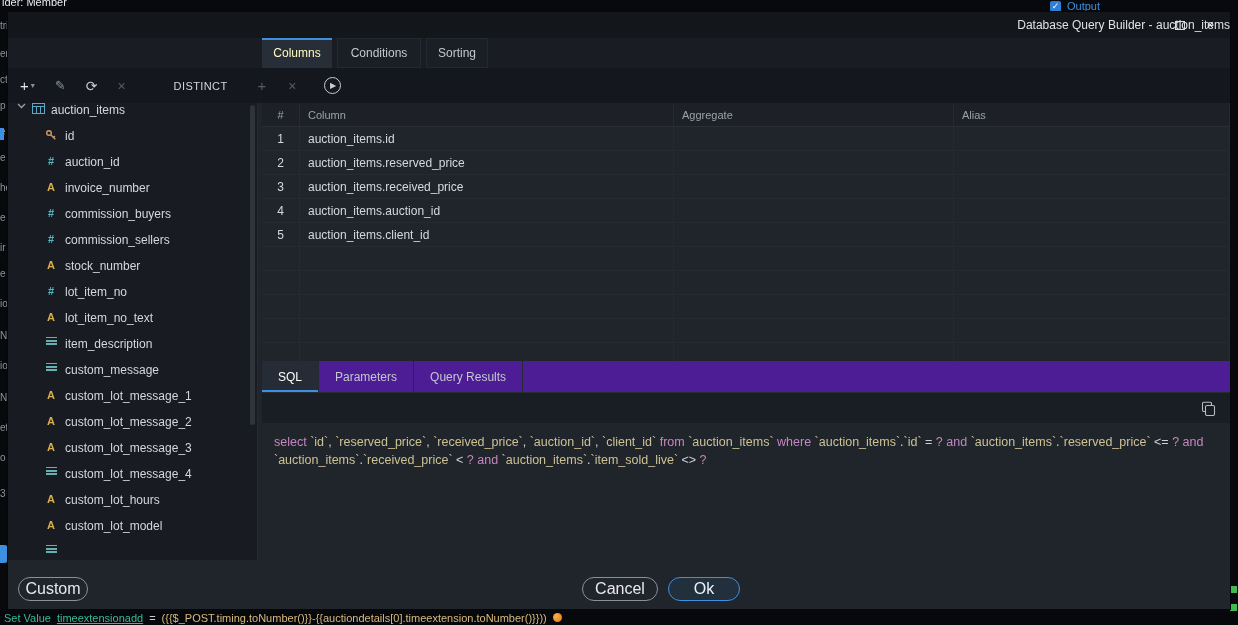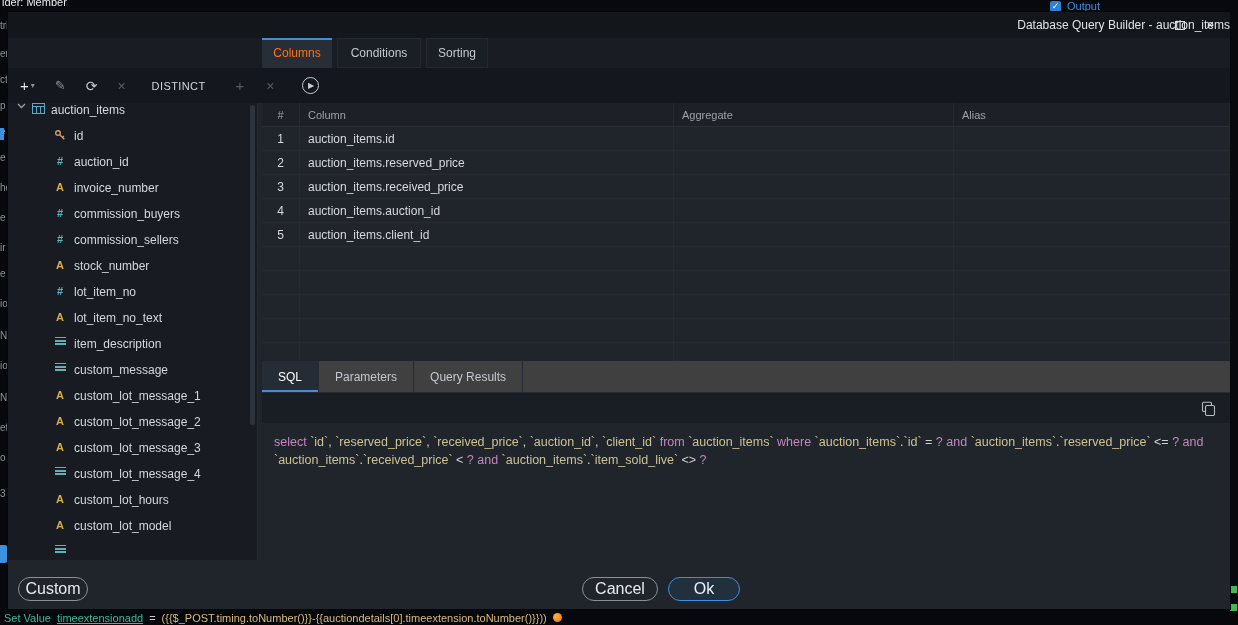--- a/index.html
+++ b/index.html
@@ -22,64 +22,64 @@
   .dialog { position:absolute; left:8px; top:12px; width:1222px; height:597px; background:#20242b; box-shadow:0 0 0 1px #05070a; }
   .titlebar { position:absolute; left:0; top:0; width:100%; height:26px; background:#13161b; display:flex; align-items:center; justify-content:flex-end; }
   .title { font-size:12px; color:#dfe2e6; }
   .win-btn { position:absolute; top:0; height:26px; width:28px; display:flex; align-items:center; justify-content:center; cursor:pointer; }
   .win-max { right:36px; } .win-close { right:6px; color:#d9dce0; font-size:14px; }
   .max-box { width:10px; height:9px; border:1px solid #d9dce0; display:block; }
 
   
   .tabsrow { position:absolute; left:0; top:26px; width:100%; height:30px; background:#191c22; }
   .tab { position:absolute; top:0; height:30px; display:flex; align-items:center; justify-content:center; font-size:12px; color:#c3c8ce; background:#1a1e25; border:1px solid #242831; }
-  .tab.active { background:#282e38; color:#f97316; border:none; box-shadow:inset 0 2px 0 #3d8fe0; }
+  .tab.active { background:#282e38; color:#fef9c3; border:none; box-shadow:inset 0 2px 0 #3d8fe0; }
   .tab-columns { left:254px; width:70px; }
   .tab-conditions { left:329px; width:84px; }
   .tab-sorting { left:418px; width:62px; }
 
   
   .toolbar { position:absolute; left:0; top:56px; width:100%; height:35px; background:#14171d; display:flex; align-items:center; }
   .tbi { display:inline-flex; align-items:center; justify-content:center; cursor:pointer; color:#c9ced4; }
   .tb-add { margin-left:12px; font-size:15px; color:#e3e6ea; }
   .tb-caret { margin-left:2px; font-size:8px; color:#8d939a; }
   .tb-edit { margin-left:20px; font-size:13px; color:#8b929b; }
   .tb-refresh { margin-left:20px; font-size:14px; color:#c9ced4; }
   .tb-del { margin-left:20px; font-size:14px; color:#565c66; }
-  .tb-distinct { margin-left:26px; font-size:11px; color:#d2d6db; letter-spacing:.4px; }
+  .tb-distinct { margin-left:48px; font-size:11px; color:#d2d6db; letter-spacing:.4px; }
   .tb-add2 { margin-left:30px; font-size:15px; color:#565c66; }
   .tb-del2 { margin-left:22px; font-size:14px; color:#565c66; }
   .tb-play { margin-left:28px; width:17px; height:17px; border:1px solid #c9ced4; border-radius:50%; font-size:8px; color:#c9ced4; }
 
   
   .tree { position:absolute; left:0; top:91px; width:250px; height:457px; background:#181b21; border-right:1px solid #262b33; overflow:hidden; }
   .tree-item { height:26px; display:flex; align-items:flex-start; cursor:pointer; }
   .tree-item.root { padding-left:6px; }
-  .tree-item.field { padding-left:44px; }
+  .tree-item.field { padding-left:35px; }
   .chev { width:14px; display:inline-flex; justify-content:center; margin-right:4px; }
   .tbl-icon { margin-right:6px; display:inline-flex; }
   .tree-label { font-size:12px; color:#d4d8dc; white-space:nowrap; }
   .fi { width:16px; display:inline-flex; justify-content:center; align-items:center; margin-right:6px; font-size:11px; font-weight:700; }
   .fi.num { color:#56b6c2; }
   .fi.txt { color:#d9b04a; }
   .memo-bars { width:11px; height:8px; background:repeating-linear-gradient(to bottom,#5fb3b3 0,#5fb3b3 1.5px,transparent 1.5px,transparent 3.2px); }
   .tree-scroll { position:absolute; right:2px; top:2px; width:5px; height:320px; background:#2e333c; border-radius:3px; cursor:pointer; }
 
   
   .grid { position:absolute; left:254px; top:91px; width:968px; height:258px; overflow:hidden; background:#20242b; }
   .grid-header, .grid-row { display:grid; grid-template-columns:38px 374px 280px 1fr; height:24px; }
   .grid-header { background:#1d2127; border-bottom:1px solid #2a2f37; color:#9ba1a9; font-size:11px; }
   .grid-row { border-bottom:1px solid #262b33; font-size:12px; color:#d6d9de; }
   .cell { border-right:1px solid #262b33; display:flex; align-items:center; padding:0 8px; overflow:hidden; white-space:nowrap; }
   .cell.numc { justify-content:center; padding:0; }
   .grid-header .cell { color:#9ba1a9; }
 
   
   .sqlpanel { position:absolute; left:254px; top:349px; width:968px; height:204px; background:#20242b; }
-  .sql-tabs { height:32px; background:#404040; display:flex; align-items:stretch; border-bottom:1px solid #262b33; }
+  .sql-tabs { height:32px; background:#4c1d95; display:flex; align-items:stretch; border-bottom:1px solid #262b33; }
   .sql-tab { padding:0 16px; display:flex; align-items:center; font-size:12px; color:#c3c8ce; border-right:1px solid #242933; cursor:pointer; }
   .sql-tab.active { background:#262c36; color:#ffffff; box-shadow:inset 0 -2px 0 #3d8fe0; }
   .sql-toolstrip { height:30px; background:#191d24; display:flex; justify-content:flex-end; align-items:center; padding-right:14px; }
   .copy-btn { cursor:pointer; display:inline-flex; }
   .sql-code { padding:10px 12px; font-size:12.5px; line-height:18px; word-break:break-word; }
   .tk-kw { color:#c586c0; } .tk-id { color:#cdc293;text-align:right; } .tk-pl { color:#cfd2d6; } .tk-q { color:#c586c0; }
 
   
   .footer { position:absolute; left:0; top:553px; width:100%; height:44px; }
   .pill { position:absolute; top:12px; height:24px; border-radius:12px; display:flex; align-items:center; justify-content:center; font-size:16px; cursor:pointer; background:transparent; }

